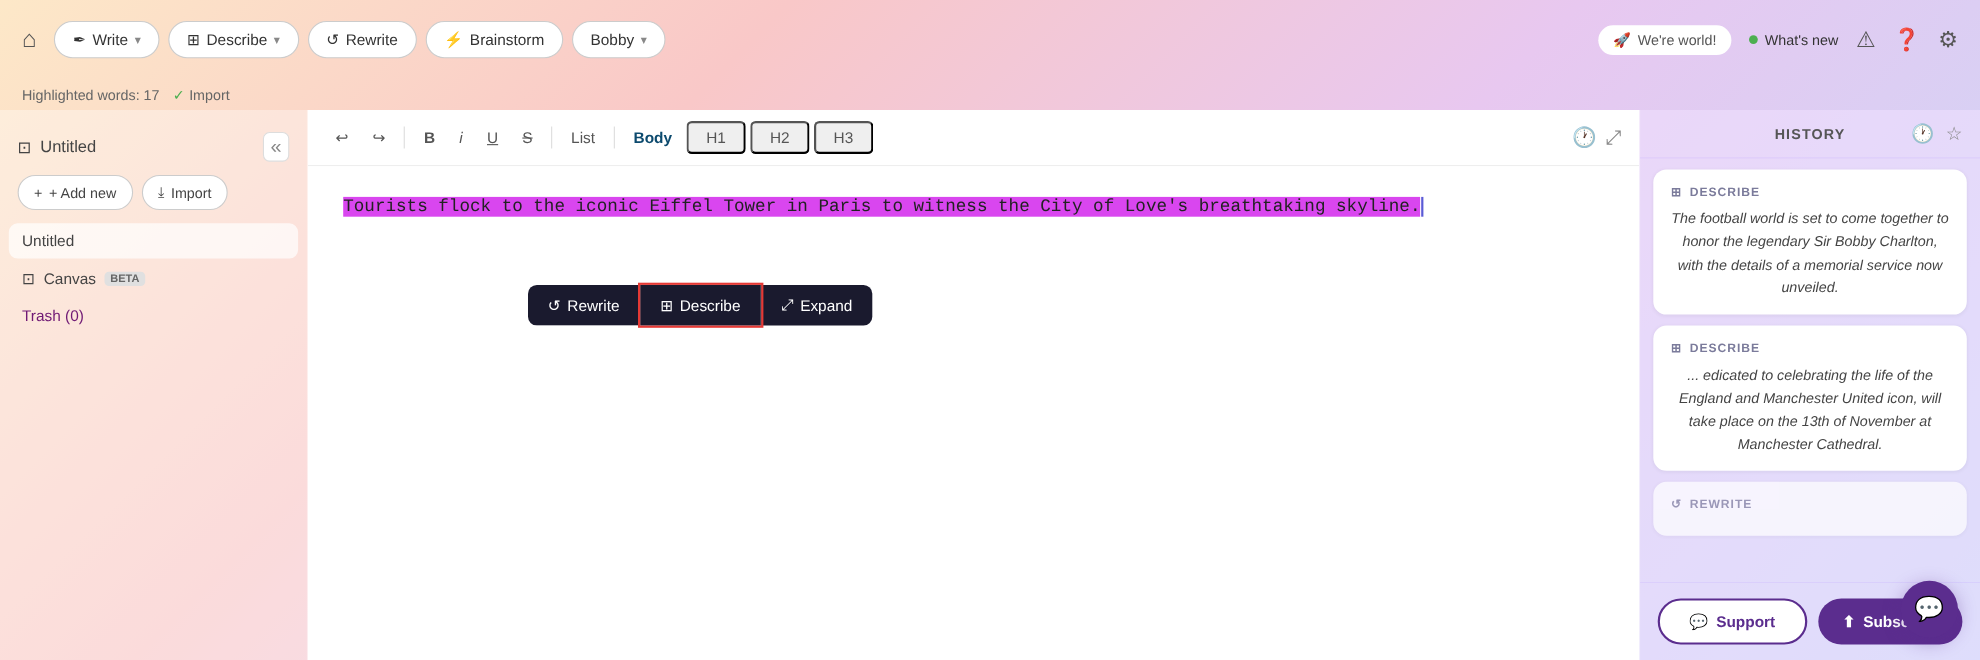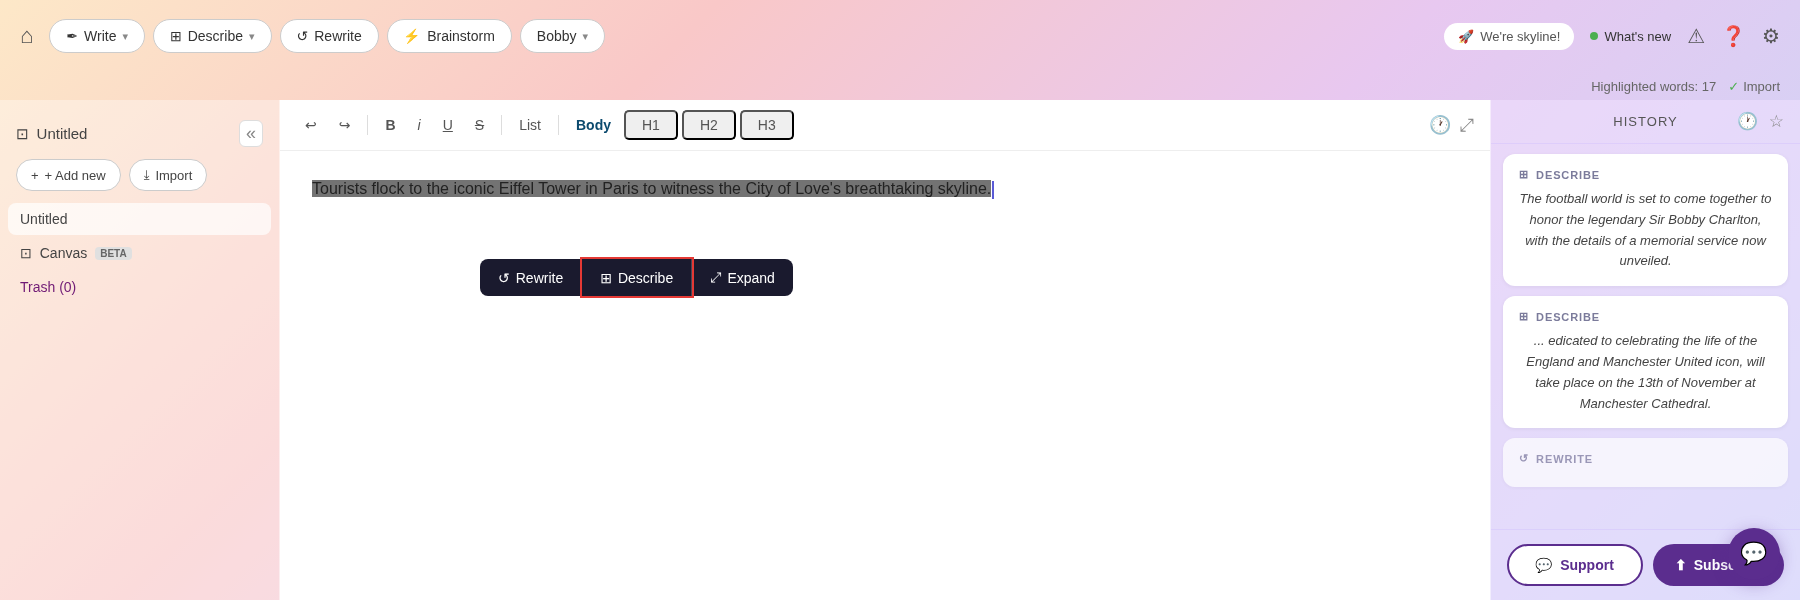--- a/index.html
+++ b/index.html
@@ -80,21 +80,20 @@
       color: #555;
       cursor: pointer;
       background: none;
       border: none;
     }
 
     
     .secondary-bar {
       display: flex;
       align-items: center;
-      justify-content: flex-end;
       padding: 0 20px;
       height: 28px;
       font-size: 13px;
       color: #666;
       gap: 12px;
     }
     .saved-badge {
       display: flex;
       align-items: center;
       gap: 4px;
@@ -239,25 +238,25 @@
       color: #888;
     }
 
     .editor-content {
       flex: 1;
       padding: 24px 32px;
       position: relative;
       overflow-y: auto;
     }
     .selected-text {
-      background: #737373;
+      background: #d946ef;
       font-size: 16px;
       line-height: 1.7;
       color: #222;
-      font-family: Liberation Sans, sans-serif;
+      font-family: Liberation Mono, monospace;
       display: inline;
     }
     .cursor-bar {
       display: inline-block;
       width: 2px;
       height: 18px;
       background: #5b5bd6;
       vertical-align: middle;
       margin-left: 1px;
     }
@@ -309,21 +308,21 @@
       display: flex;
       align-items: center;
       justify-content: center;
       gap: 12px;
       padding: 14px 16px;
       border-bottom: 1px solid rgba(200,180,255,0.3);
       position: relative;
     }
     .panel-title {
       font-size: 13px;
-      font-weight: 400;
+      font-weight: 700;
       letter-spacing: 0.08em;
       color: #555;
       text-transform: uppercase;
     }
     .panel-header-icons {
       position: absolute;
       right: 16px;
       display: flex;
       gap: 10px;
     }
@@ -456,21 +455,21 @@
       <span>Brainstorm</span>
     </button>
     <button class="nav-btn">
       <span>Bobby</span>
       <span class="chevron">▾</span>
     </button>
   </div>
   <div class="nav-right">
     <div class="hiring-badge">
       <span>🚀</span>
-      <span>We're skyline!</span>
+      <span>We're world!</span>
     </div>
     <div class="whats-new">
       <span class="dot-green"></span>
       <span>What's new</span>
     </div>
     <button class="nav-icon-btn">⚠</button>
     <button class="nav-icon-btn">❓</button>
     <button class="nav-icon-btn">⚙</button>
   </div>
 </div>

